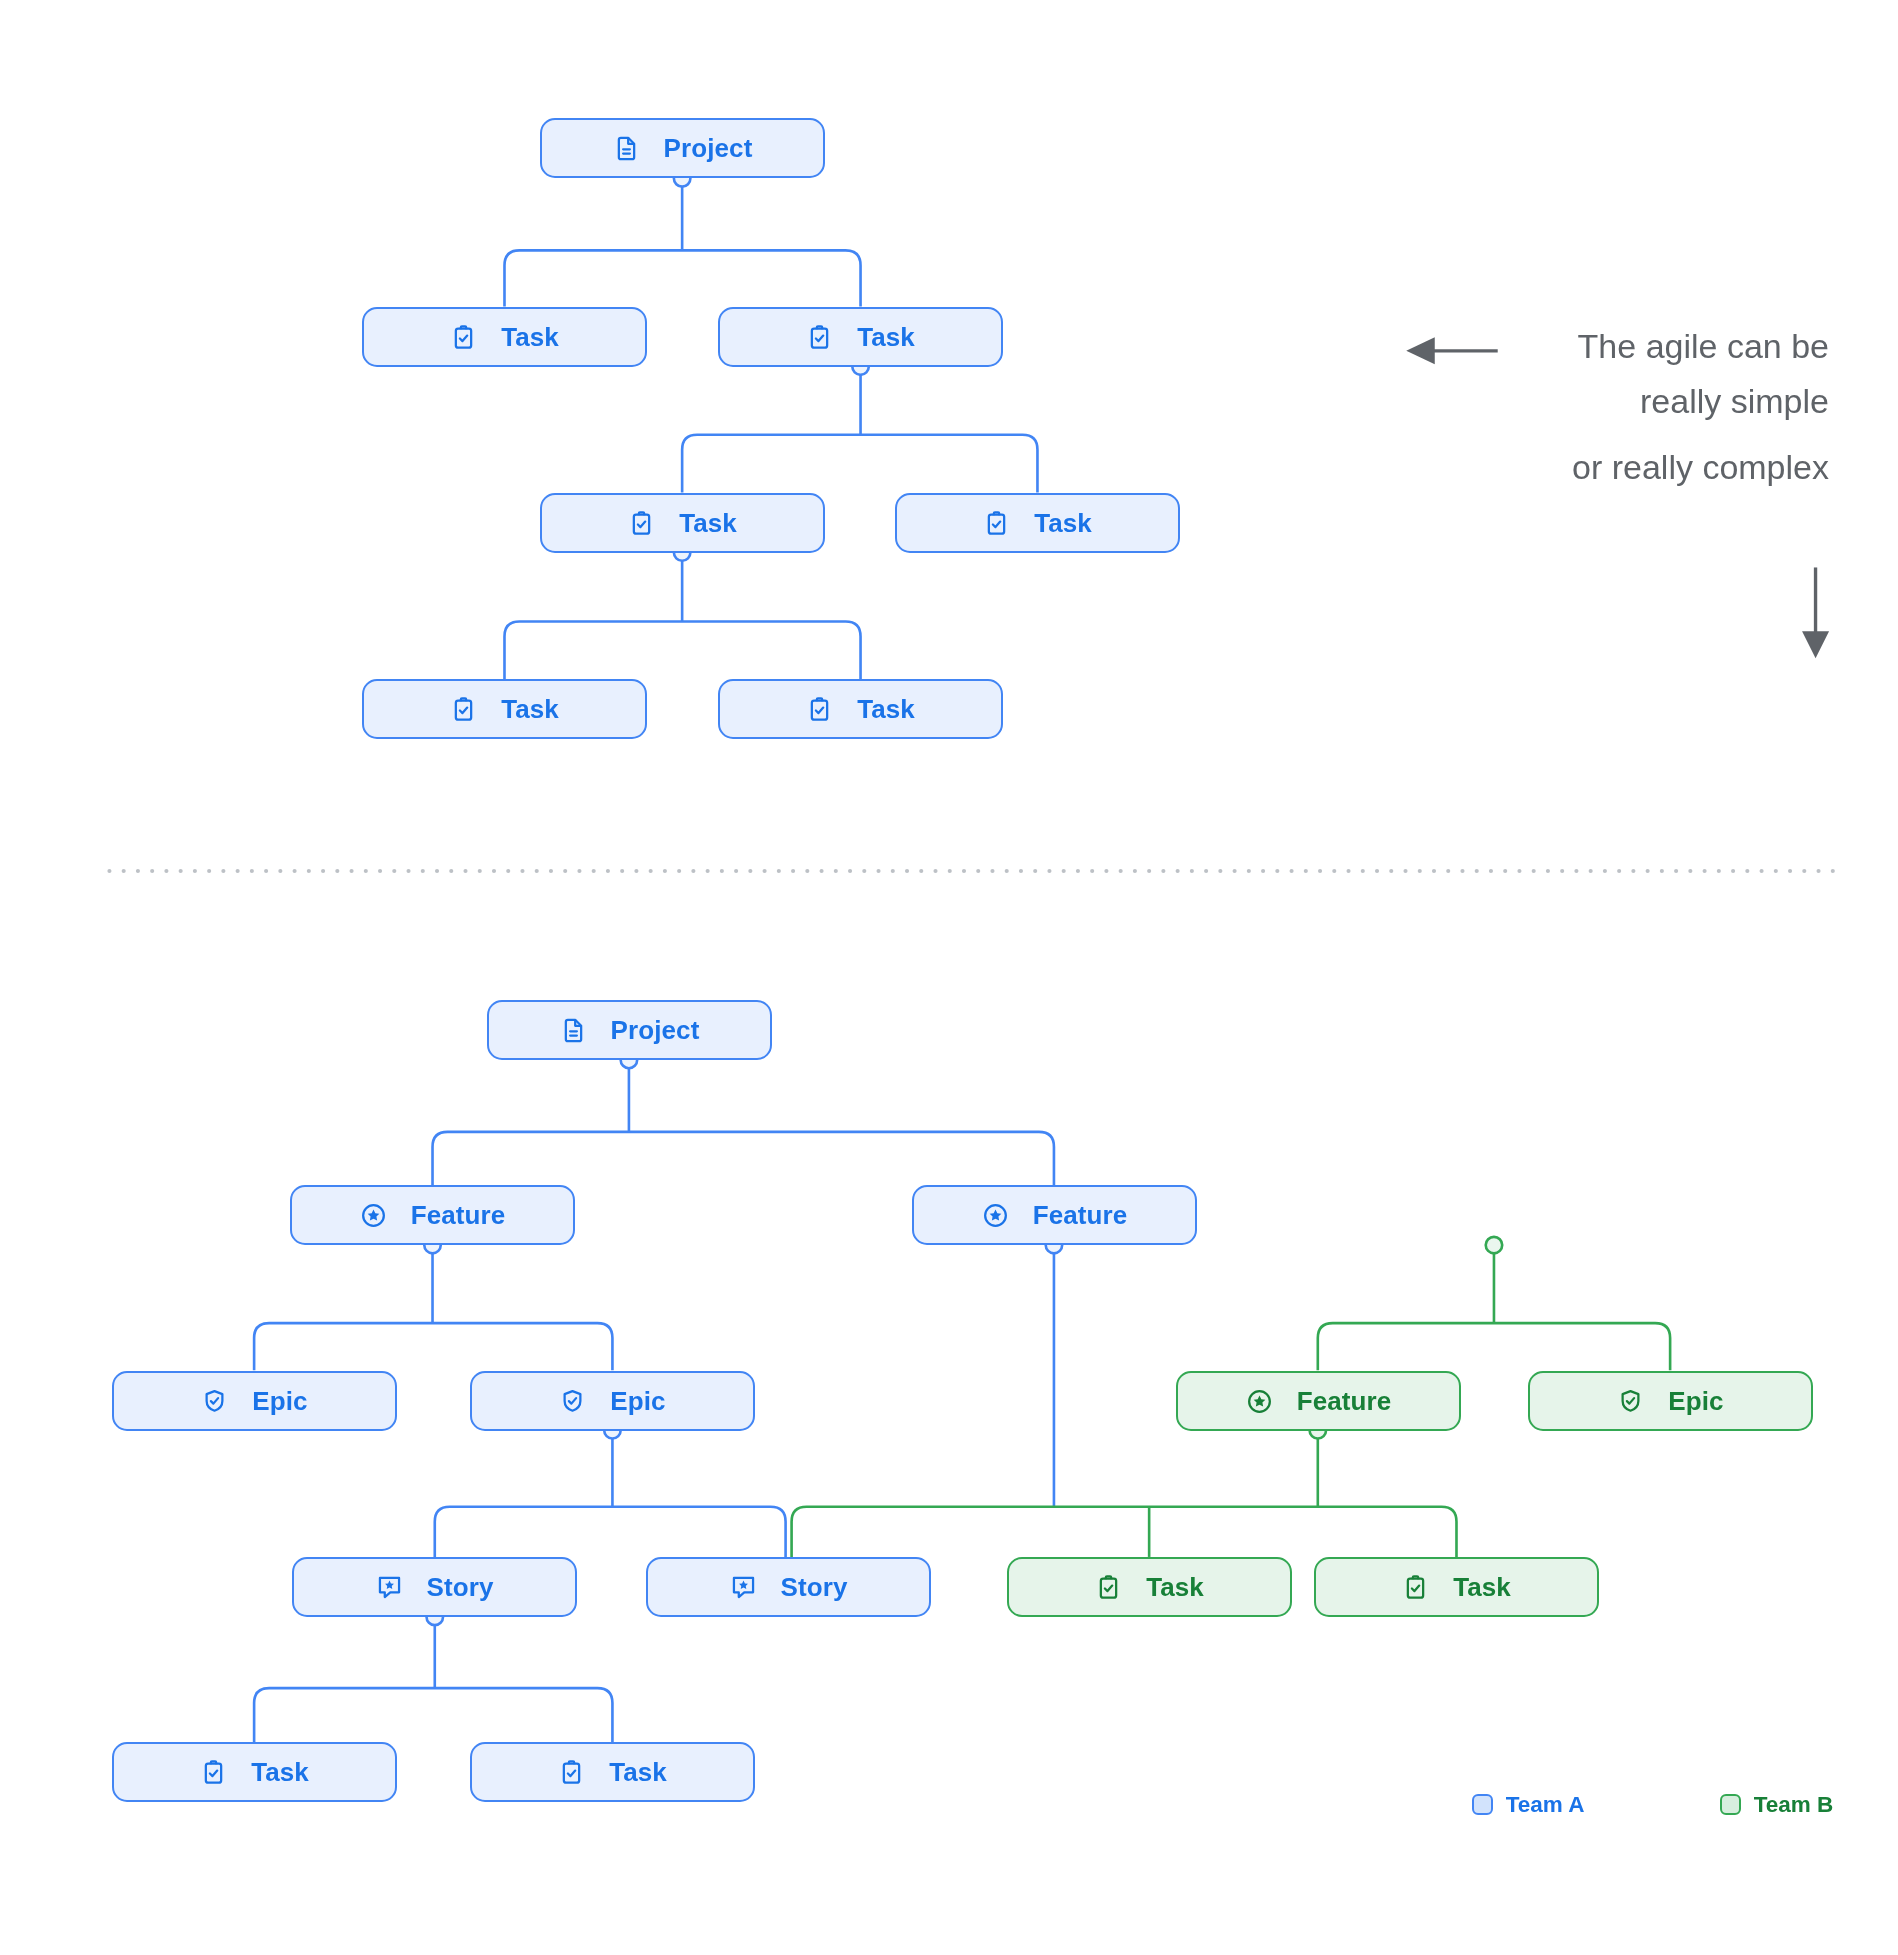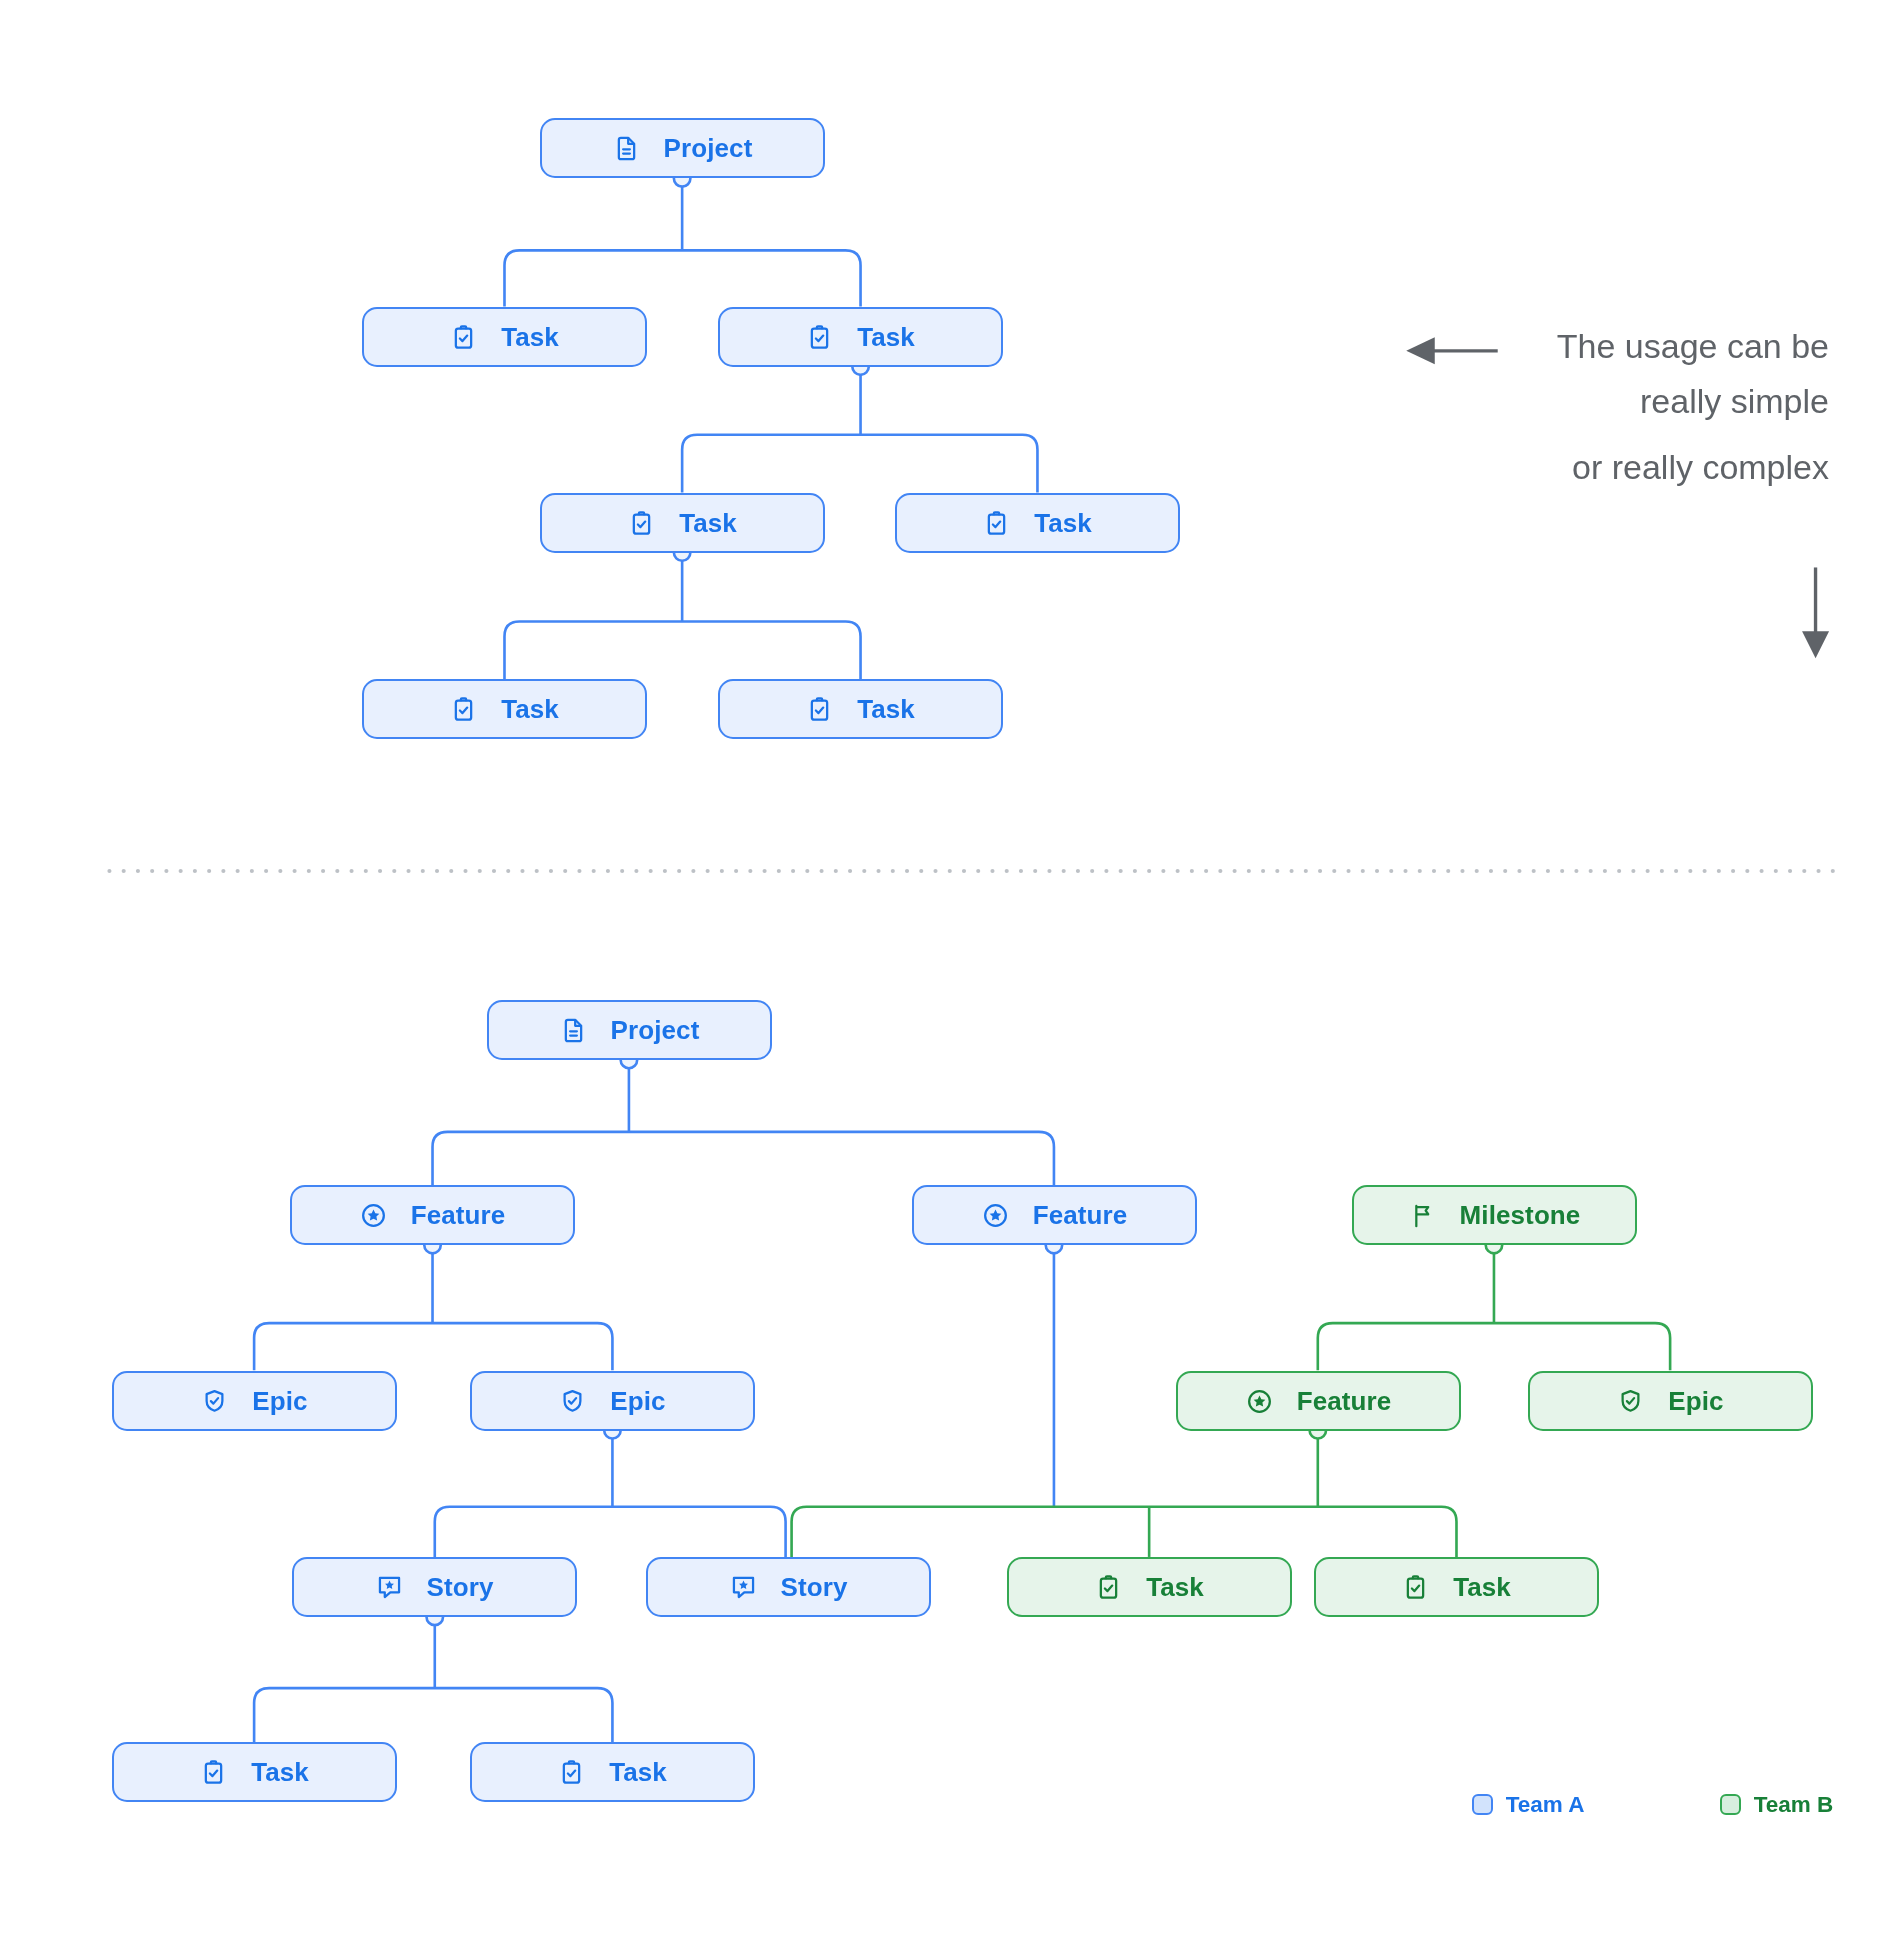--- a/index.html
+++ b/index.html
@@ -160,21 +160,21 @@
   </div>
   <div class="node a" style="left:718px;top:679px;">
     <svg class="icon" viewBox="0 0 36 36" width="27" height="27">
         <use href="#i-task"></use>
       </svg>
     <span class="lb">Task</span>
   </div>
 
   <div class="note">
     <div class="para1">
-      <div>The usage can be</div>
+      <div>The agile can be</div>
       <div>really simple</div>
     </div>
     <div class="para2">
       <div>or really complex</div>
     </div>
   </div>
 
   <div class="node a" style="left:487px;top:1000px;">
     <svg class="icon" viewBox="0 0 36 36" width="27" height="27">
         <use href="#i-doc"></use>
@@ -186,26 +186,20 @@
         <use href="#i-feature"></use>
       </svg>
     <span class="lb">Feature</span>
   </div>
   <div class="node a" style="left:912px;top:1185px;">
     <svg class="icon" viewBox="0 0 36 36" width="27" height="27">
         <use href="#i-feature"></use>
       </svg>
     <span class="lb">Feature</span>
   </div>
-  <div class="node b" style="left:1352px;top:1185px;">
-    <svg class="icon" viewBox="0 0 36 36" width="27" height="27">
-        <use href="#i-flag"></use>
-      </svg>
-    <span class="lb">Milestone</span>
-  </div>
   <div class="node a" style="left:112px;top:1371px;">
     <svg class="icon" viewBox="0 0 36 36" width="27" height="27">
         <use href="#i-epic"></use>
       </svg>
     <span class="lb">Epic</span>
   </div>
   <div class="node a" style="left:470px;top:1371px;">
     <svg class="icon" viewBox="0 0 36 36" width="27" height="27">
         <use href="#i-epic"></use>
       </svg>

